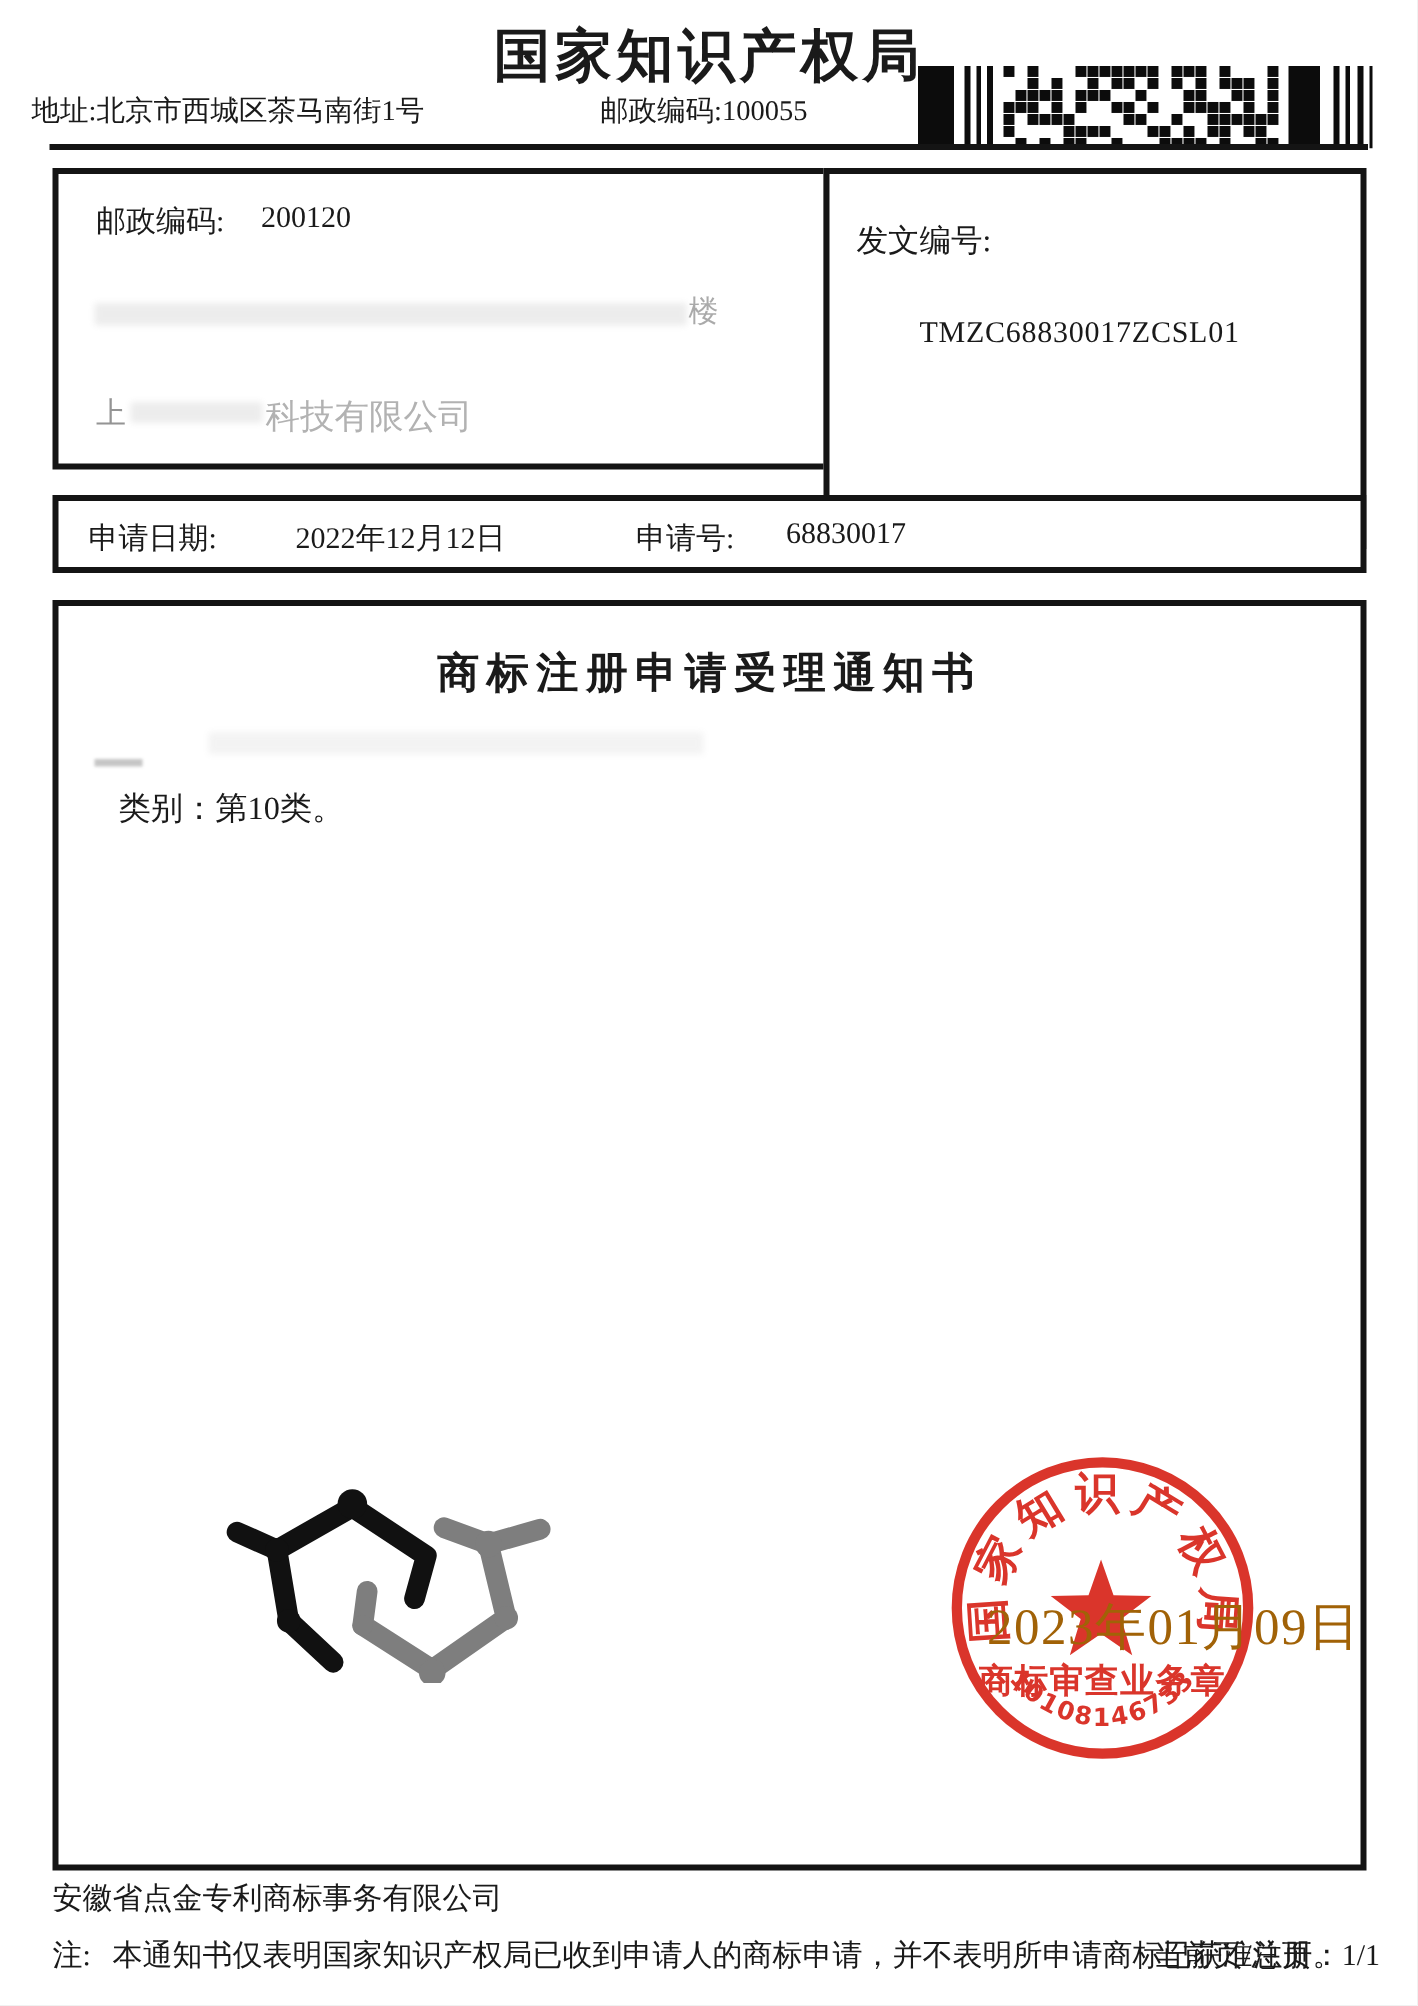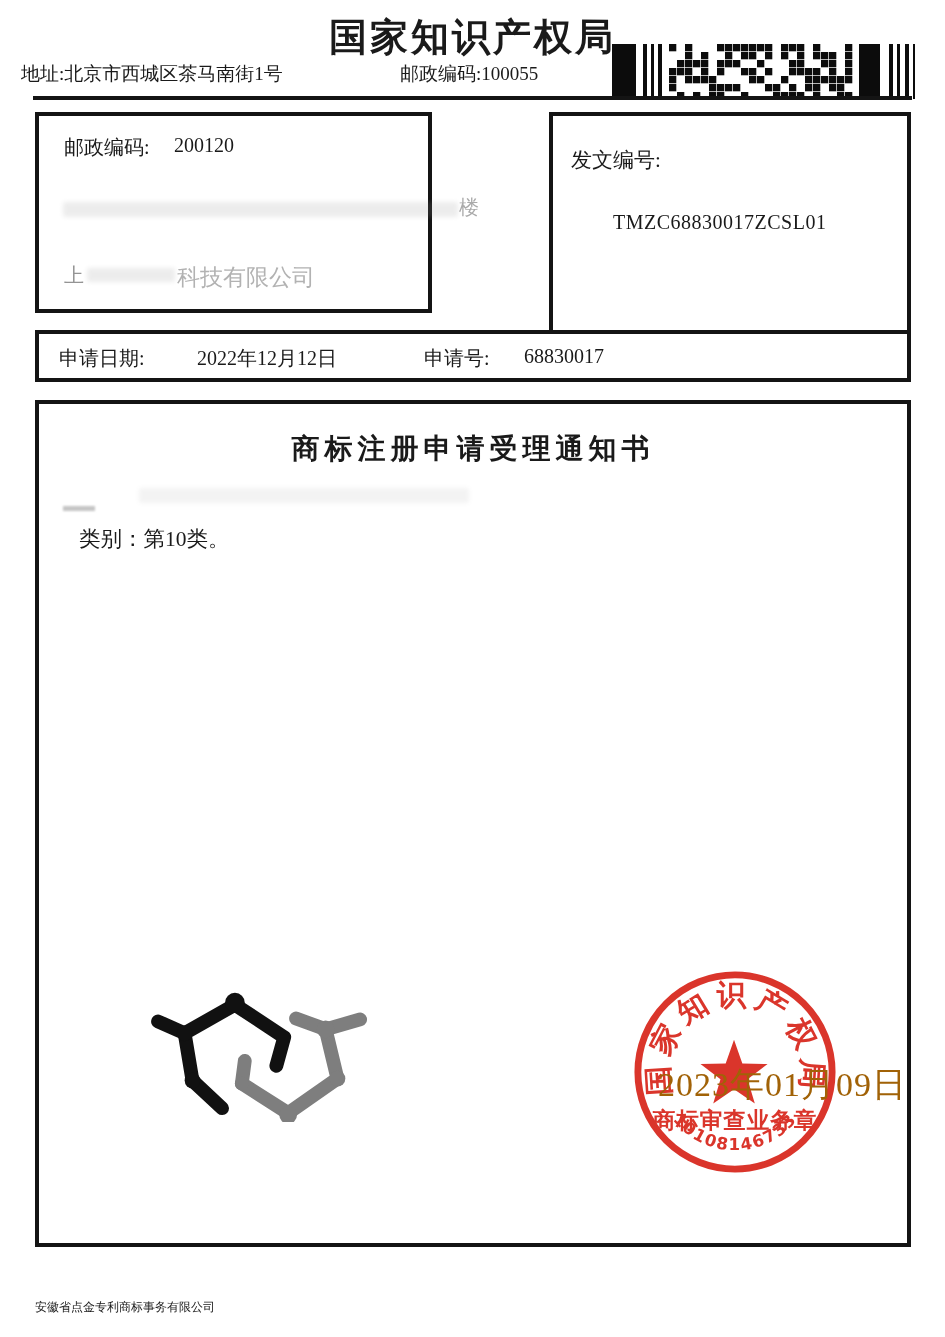--- a/index.html
+++ b/index.html
@@ -30,21 +30,21 @@
   .faded-band{
     background:#8f8f8f;opacity:.16;filter:blur(2px);
     border-radius:2px;
   }
   .faded-text{color:#aaaaaa;}
   .notice-title{
     left:0;top:26px;width:100%;text-align:center;
     font-size:28px;font-weight:bold;letter-spacing:5px;
   }
   .body-text{font-size:21.5px;line-height:43px;}
-  .footer-text{font-size:12px;margin-top:47px;}
+  .footer-text{font-size:20px;}
   .seal-date{
     font-size:34px;letter-spacing:1px;color:#a16207;z-index:5;
   }
   svg text{user-select:none;}
 </style>
 </head>
 <body>
 
 <div class="page">
 
@@ -150,21 +150,21 @@
       <rect x="233" y="48" width="7.3" height="7.3" fill="#0c0c0c"></rect>
       <rect x="247" y="0" width="21" height="55" fill="#0c0c0c"></rect>
       <rect x="277" y="0" width="4" height="55" fill="#0c0c0c"></rect>
       <rect x="285" y="0" width="3" height="55" fill="#0c0c0c"></rect>
       <rect x="293" y="0" width="4" height="55" fill="#0c0c0c"></rect>
       <rect x="301" y="0" width="2" height="55" fill="#0c0c0c"></rect>
     </svg>
 
   <div class="abs rule"></div>
 
-  <div class="box" style="left:35px;top:112px;width:397px;height:201px;">
+  <div class="box" style="left:35px;top:112px;width:518px;height:201px;">
     <span class="abs label" style="left:25px;top:18px;">邮政编码:</span>
     <span class="abs label" style="left:135px;top:18px;">200120</span>
 
     <div class="abs faded-band" style="left:24px;top:86px;width:395px;height:15px;"></div>
     <span class="abs faded-text" style="left:420px;top:78px;font-size:20px;">楼</span>
 
     <span class="abs faded-text" style="left:25px;top:146px;font-size:20px;color:#949494;">上</span>
     <div class="abs faded-band" style="left:48px;top:152px;width:88px;height:14px;"></div>
     <span class="abs faded-text" style="left:138px;top:146px;font-size:23px;color:#b2b2b2;filter:blur(.4px);">科技有限公司</span>
   </div>

